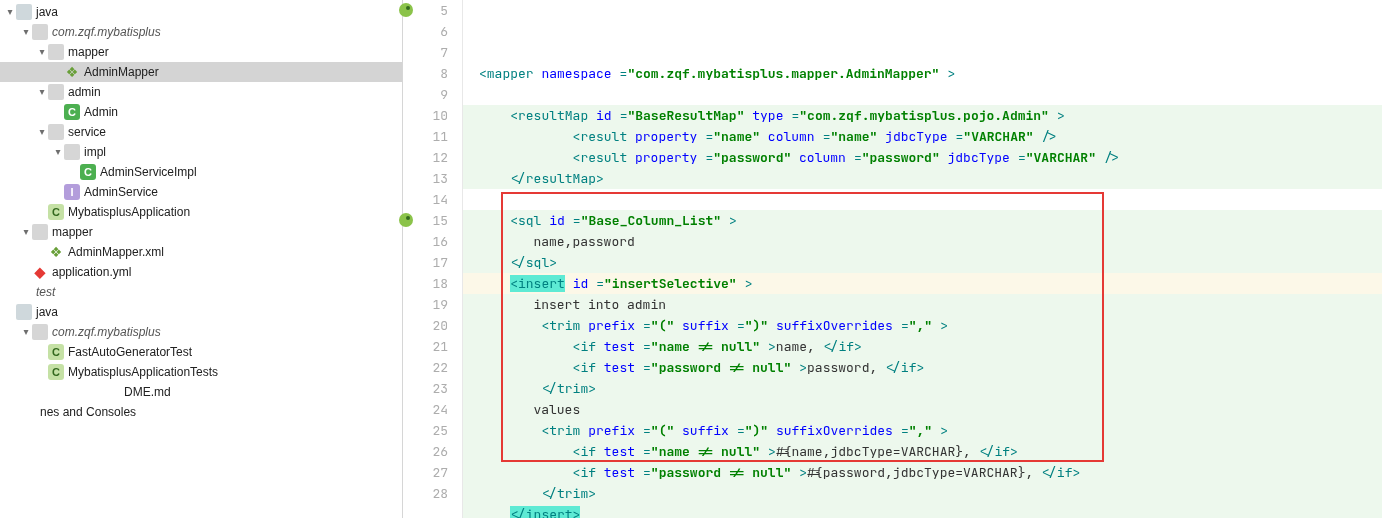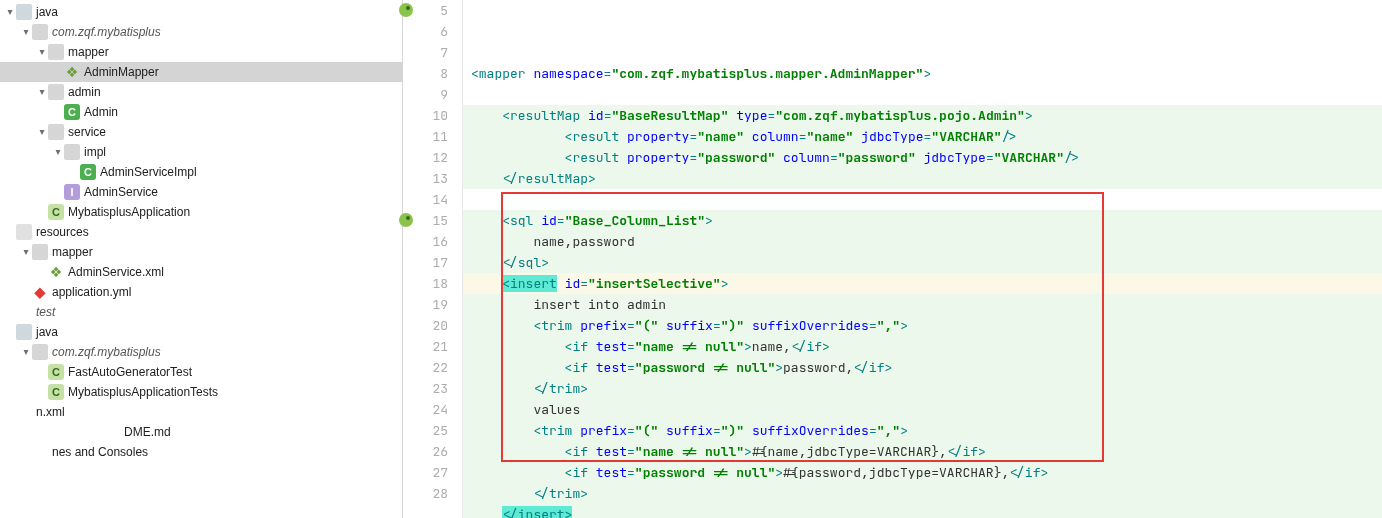--- a/index.html
+++ b/index.html
@@ -111,21 +111,21 @@
   position:absolute;
   border:2px solid #e53935;
   pointer-events:none;
   left:38px;
   top:192px;
   width:603px;
   height:270px;
   box-sizing:border-box;
 }
 
-.t-tag  { color:#008080; }
+.t-tag  { color:#008080;margin-left:8px; }
 .t-attr { color:#0000ff;text-align:right; }
 .t-str  { color:#008000; font-weight:bold;}
 .t-txt  { color:#333333;margin-top:39px; }
 .t-cur  { background:#5eead4; }
 </style>
 </head>
 <body>
 
 <div class="container">
 
@@ -178,34 +178,29 @@
       <div class="tree-row" style="padding-left: 52px;">
         <span class="arrow"></span>
         <span class="icon java-i">I</span>
         <span class="label">AdminService</span>
       </div>
       <div class="tree-row" style="padding-left: 36px;">
         <span class="arrow"></span>
         <span class="icon java-ci">C</span>
         <span class="label">MybatisplusApplication</span>
       </div>
-      <div class="tree-row" style="padding-left: 4px;">
-        <span class="arrow"></span>
-        <span class="icon folder-res"></span>
-        <span class="label">resources</span>
-      </div>
       <div class="tree-row" style="padding-left: 20px;">
         <span class="arrow">▾</span>
         <span class="icon folder-gray"></span>
         <span class="label">mapper</span>
       </div>
       <div class="tree-row" style="padding-left: 36px;">
         <span class="arrow"></span>
         <span class="icon bean">❖</span>
-        <span class="label">AdminService.xml</span>
+        <span class="label">AdminMapper.xml</span>
       </div>
       <div class="tree-row" style="padding-left: 20px;">
         <span class="arrow"></span>
         <span class="icon yml">◆</span>
         <span class="label">application.yml</span>
       </div>
       <div class="tree-row" style="padding-left: 4px;">
         <span class="arrow"></span>
         <span class="icon"></span>
         <span class="label pkg">test</span>
@@ -223,31 +218,26 @@
       <div class="tree-row" style="padding-left: 36px;">
         <span class="arrow"></span>
         <span class="icon java-ci">C</span>
         <span class="label">FastAutoGeneratorTest</span>
       </div>
       <div class="tree-row" style="padding-left: 36px;">
         <span class="arrow"></span>
         <span class="icon java-ci">C</span>
         <span class="label">MybatisplusApplicationTests</span>
       </div>
-      <div class="tree-row" style="padding-left: 4px;">
-        <span class="arrow"></span>
-        <span class="icon"></span>
-        <span class="label">n.xml</span>
-      </div>
       <div class="tree-row" style="padding-left: 4px; gap: 44px;">
         <span class="arrow"></span>
         <span class="icon"></span>
         <span class="label">DME.md</span>
       </div>
-      <div class="tree-row" style="padding-left: 20px;">
+      <div class="tree-row" style="padding-left: 8px;">
         <span class="arrow"></span>
         <span class="icon"></span>
         <span class="label">nes and Consoles</span>
       </div>
     </div>
 
   <div class="editor-wrap">
     <div class="gutter" id="gutter">
         <div class="mk">5</div>
         <div>6</div>

